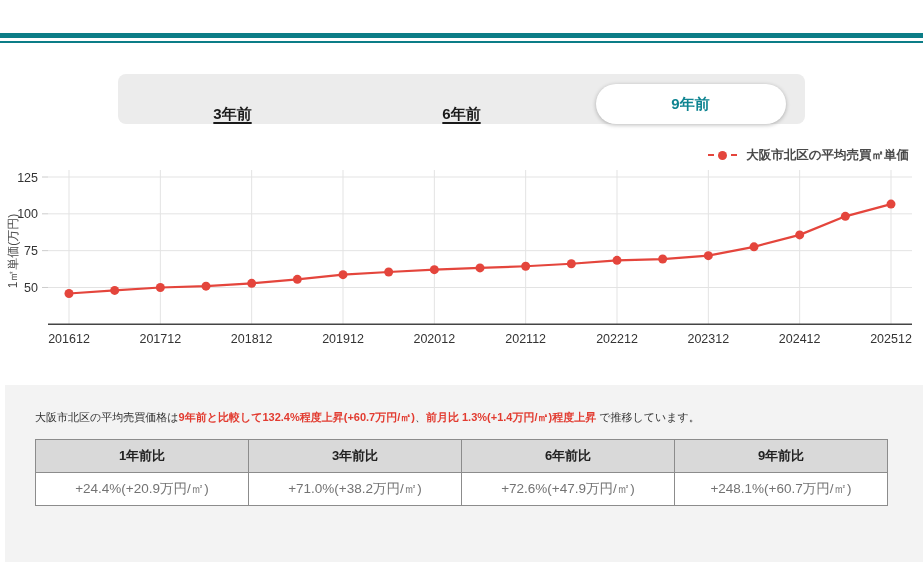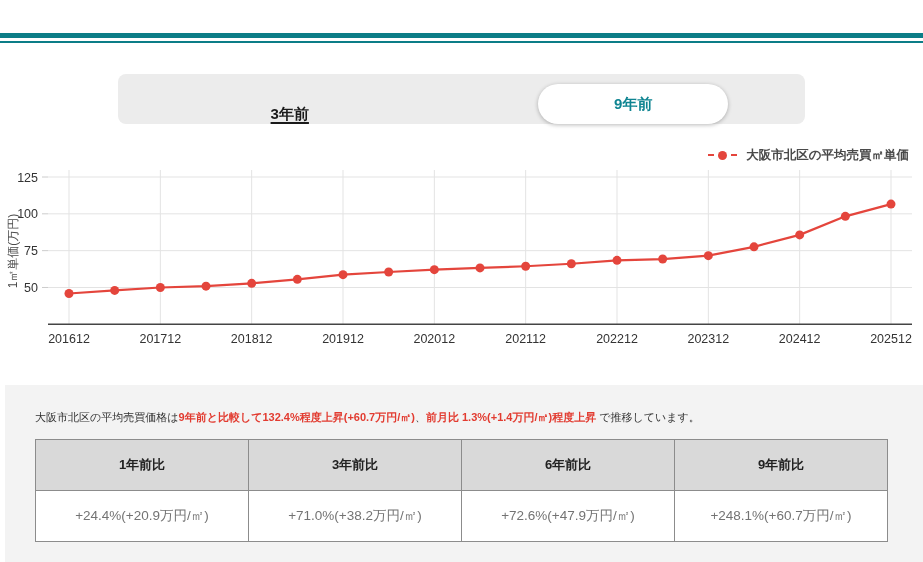--- a/index.html
+++ b/index.html
@@ -50,36 +50,39 @@
   .summary-text{
     margin-top:9px;font-size:11px;line-height:1.75;color:#333;max-width:860px;
   }
   .hl{font-weight:bold;}
   
   table.cmp{
     margin-top:12px;width:853px;border-collapse:collapse;table-layout:fixed;
     background:#fff;
   }
   table.cmp th,table.cmp td{
-    border:1px solid #8c8c8c;text-align:center;height:30px;padding:10px;
+    border:1px solid #8c8c8c;text-align:center;height:30px;padding:1px;
   }
   table.cmp th{background:#d9d9d9;font-size:13px;font-weight:bold;color:#222;}
   table.cmp td{font-size:13.5px;color:#737373;background:#fff;}
 </style>
 </head>
 <body>
 
 <div id="app">
 
   <div class="rule-thick" style="background: rgb(12, 125, 135);"></div>
   <div class="rule-thin" style="background: rgb(12, 125, 135);"></div>
 
   <div class="tab-bar">
     <div class="tab">
       <span class="tab-label-plain">3年前</span>
+    </div>
+    <div class="tab">
+      <span class="tab-label-plain">6年前</span>
     </div>
     <div class="tab">
       <span class="tab-pill">
         <span id="selected-tab-label" style="color: rgb(14, 132, 145);">9年前</span>
       </span>
     </div>
   </div>
 
   <div class="legend">
     <span class="dash" style="background: rgb(228, 69, 60);"></span>

